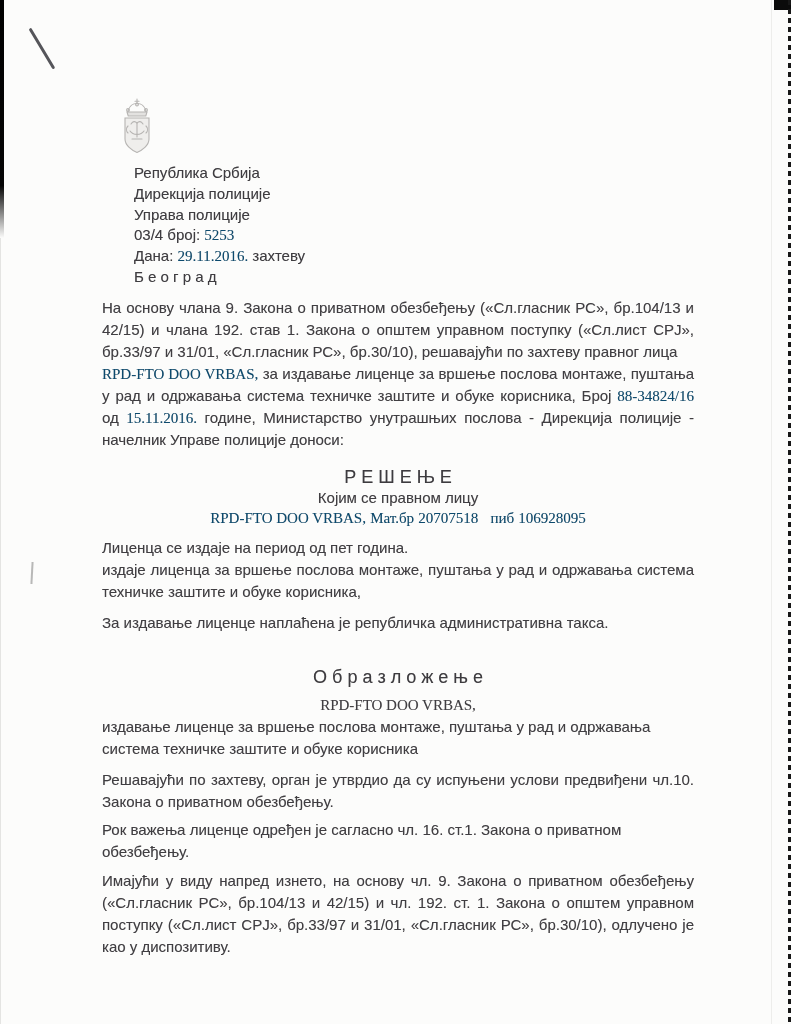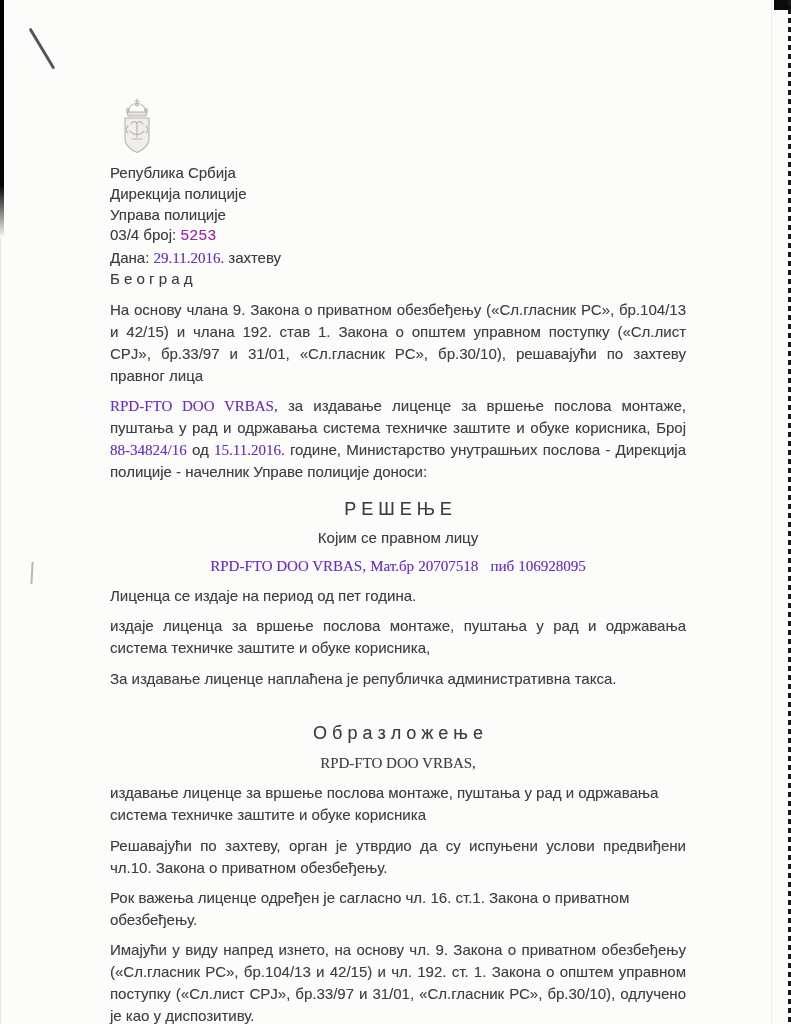--- a/index.html
+++ b/index.html
@@ -22,28 +22,28 @@
     background:repeating-linear-gradient(to bottom,#171717 0px,#171717 5px,rgba(0,0,0,0) 5px,rgba(0,0,0,0) 9px);}
   .scan-line-right{position:absolute;right:19px;top:0;width:1px;height:100%;background:#ededeb;}
   .left-small-mark{position:absolute;left:31px;top:562px;width:2px;height:22px;
     background:#a6a6a6;transform:rotate(3deg);opacity:.8;}
 
   
   .content{position:absolute;left:0;top:0;width:791px;
     padding:97px 97px 0 102px;box-sizing:border-box;
     text-shadow:0.2px 0.2px 0.35px rgba(80,78,80,0.38);}
   .emblem{margin-left:15px;width:40px;height:60px;}
-  .hdr{margin-top:6px;}
+  .hdr{margin-top:6px;margin-left:24px;}
   .hline{font-size:15px;line-height:20.8px;margin-left:8px;color:#3e3c40;}
   .ministry{font-size:16.4px;letter-spacing:.2px;}
-  .serif{font-family:"Liberation Serif","DejaVu Serif",serif;color:#6d28d9;}
-  .ref-no{color:#a21caf;font-family:Liberation Mono, monospace;}
+  .serif{font-family:"Liberation Serif","DejaVu Serif",serif;color:#0c4a6e;}
+  .ref-no{color:#0c4a6e;}
   .city{margin-left:8px;}
 
-  .body-p{font-size:15px;line-height:22px;margin:8px;color:#403e42;}
+  .body-p{font-size:15px;line-height:22px;margin:0;color:#403e42;}
   .just{text-align:justify;}
   .centered{text-align:center;}
   .mt-intro{margin-top:9px;}
   .title-line{font-size:18px;color:#3d3b3f;}
   .mt-title{margin-top:15px;}
   .disp-lines{line-height:20.6px;}
   .mt-validity{margin-top:8px;}
   .mt-tax{margin-top:9px;}
   .mt-obr{margin-top:32px;}
   .mt-comp{margin-top:6px;}

